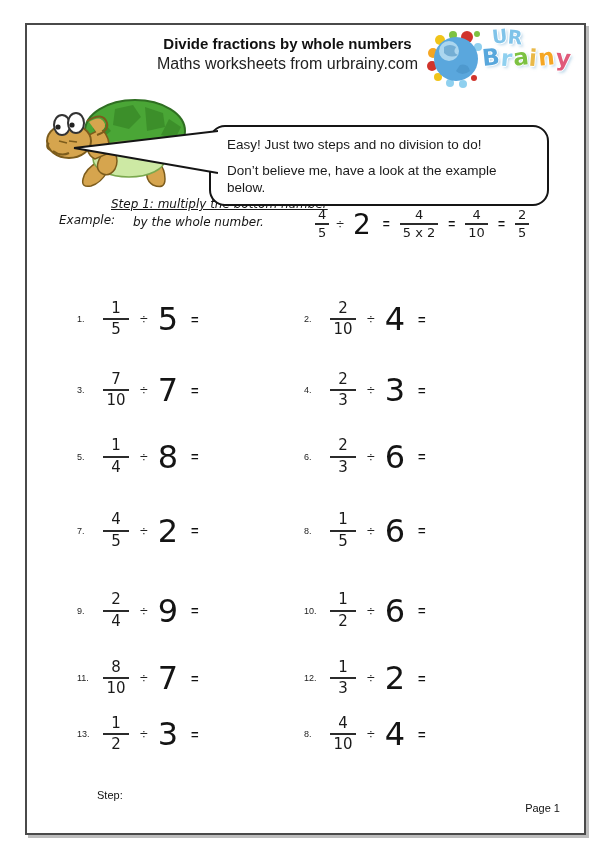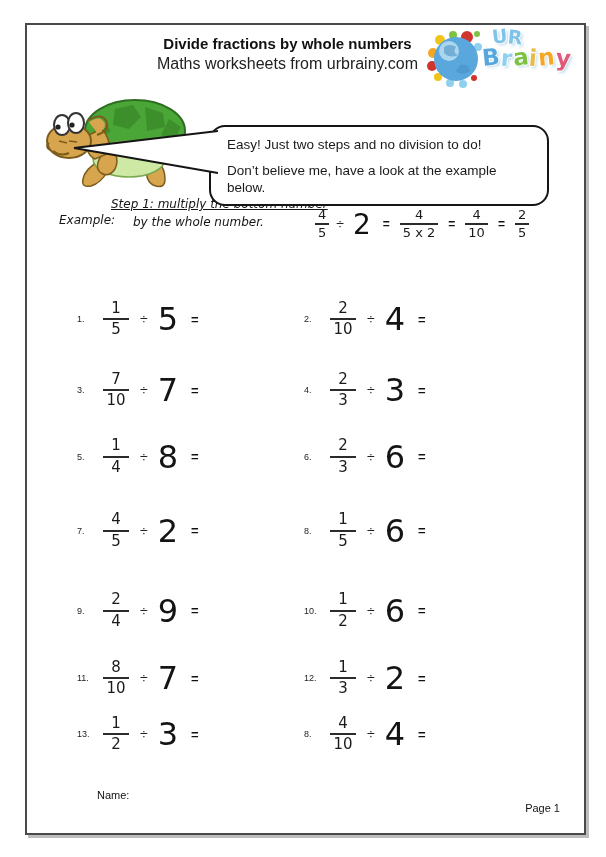--- a/index.html
+++ b/index.html
@@ -315,16 +315,16 @@
     <span class="fraction">
       <span class="num">4</span>
       <span class="den">10</span>
     </span>
     <span class="p-div">÷</span>
     <span class="p-whole">4</span>
     <span class="p-eq">=</span>
   </div>
 </div>
 
-    <div class="footer-name">Name:</div>
+    <div class="footer-name">Step:</div>
     <div class="footer-page">Page 1</div>
   </div>
 </div>
 
 </body></html>

